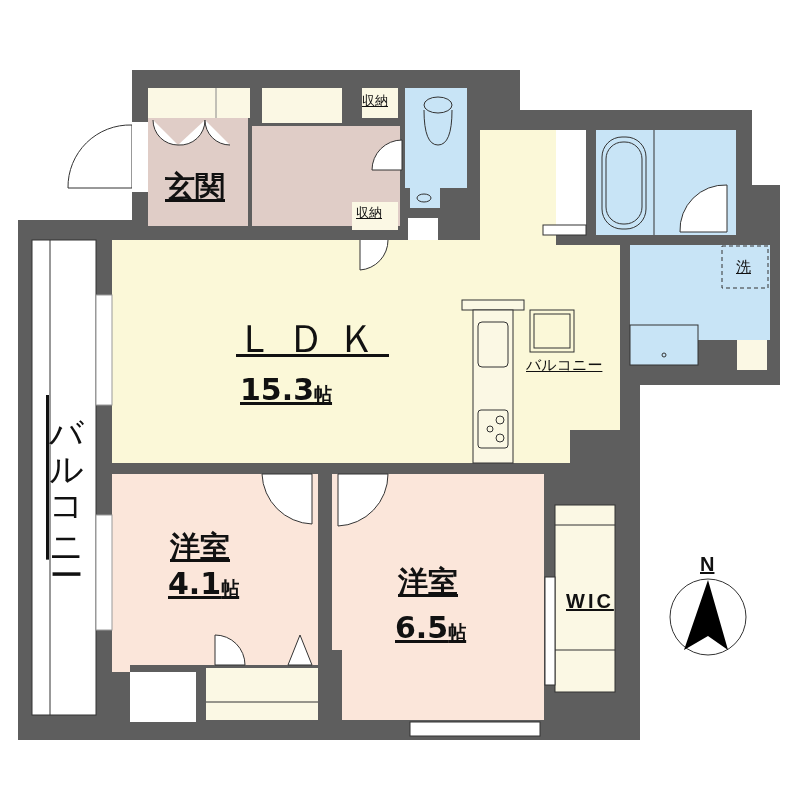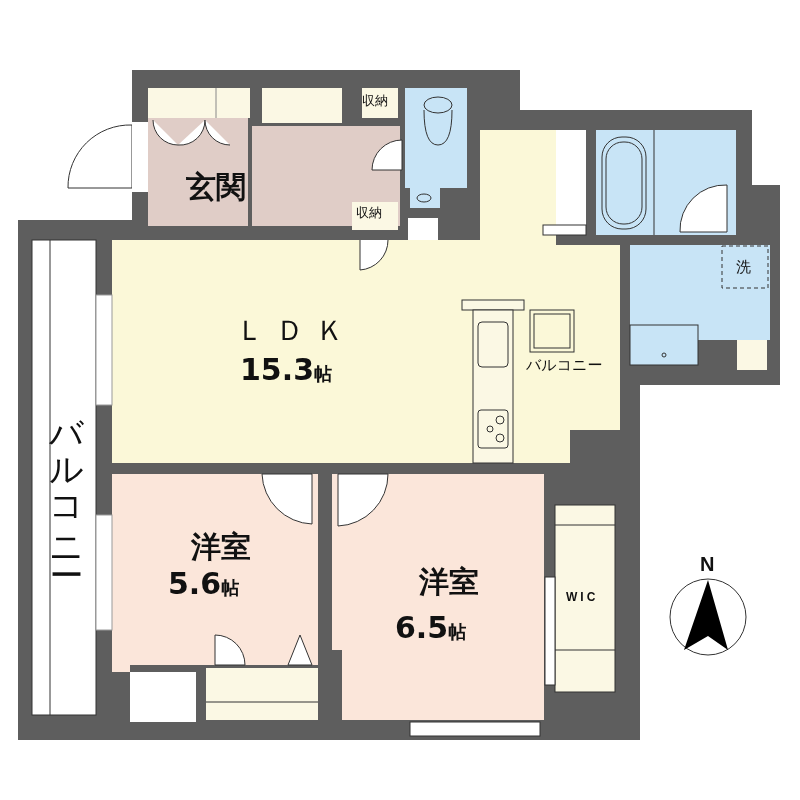--- a/index.html
+++ b/index.html
@@ -1,27 +1,27 @@
 <!DOCTYPE html>
 <html><head>
 <meta charset="utf-8">
 <style>
   html, body { margin: 0; padding: 0; background: #ffffff; }
   body { width: 800px; height: 800px; position: relative; overflow: hidden;
          font-family: "DejaVu Sans", "Liberation Sans", sans-serif; }
   svg { position: absolute; left: 0; top: 0; }
-  .lbl { position: absolute; color: #111; white-space: nowrap; text-align: left; }
-  .big { font-size: 30px; font-weight: bold; line-height: 38px; margin-left: 21px; }
-  .ldk { font-size: 28px; letter-spacing: 12px; font-weight: normal; }
+  .lbl { position: absolute; color: #111; white-space: nowrap; text-align: left; text-decoration: underline; }
+  .big { font-size: 30px; font-weight: bold; line-height: 38px; }
+  .ldk { font-size: 39px; letter-spacing: 12px; font-weight: normal; }
   .area { font-size: 30px; font-weight: bold; }
   .area small { font-size: 18px; }
   .sm { font-size: 13px; }
   .smb { font-size: 15px; }
   .vert { writing-mode: vertical-rl; font-size: 34px; letter-spacing: 2px; }
-  .wic { font-size: 12px; font-weight: bold; letter-spacing: 3px; font-family: "Liberation Sans", sans-serif; }
+  .wic { font-size: 20px; font-weight: bold; letter-spacing: 3px; font-family: "Liberation Sans", sans-serif; }
   .north { font-size: 20px; font-weight: bold; font-family: "Liberation Sans", sans-serif; }
 </style>
 </head>
 <body>
 
 <svg width="800" height="800" viewBox="0 0 800 800">
 
   <g fill="#5e5e5e">
     <rect x="132" y="70" width="388" height="170"></rect>
     <rect x="520" y="110" width="232" height="130"></rect>
@@ -111,30 +111,30 @@
     <circle cx="708" cy="617" r="38" fill="#fff" stroke="#333"></circle>
     <path d="M708 580 L728 650 L708 636 L684 650 Z" fill="#000"></path>
   </g>
 </svg>
 
 <div class="lbl big" style="left:165px;top:168px;">玄関</div>
 <div class="lbl sm" style="left:362px;top:92px;">収納</div>
 <div class="lbl sm" style="left:356px;top:204px;">収納</div>
 
 <div class="lbl ldk" style="left:236px;top:312px;">ＬＤＫ</div>
-<div class="lbl area" style="left:240px;top:352px;">
+<div class="lbl area" style="left:240px;top:372px;">
   <span>15.3</span><small>帖</small>
 </div>
 
 <div class="lbl smb" style="left:526px;top:356px;">バルコニー</div>
 <div class="lbl smb" style="left:736px;top:258px;">洗</div>
 
 <div class="lbl big" style="left:170px;top:528px;">洋室</div>
 <div class="lbl area" style="left:168px;top:566px;">
-  <span>5.6</span><small>帖</small>
+  <span>4.1</span><small>帖</small>
 </div>
 
 <div class="lbl big" style="left:398px;top:563px;">洋室</div>
 <div class="lbl area" style="left:395px;top:610px;">
   <span>6.5</span><small>帖</small>
 </div>
 
 <div class="lbl vert" style="left:44px;top:395px;">バルコニー</div>
 <div class="lbl wic" style="left:566px;top:590px;">WIC</div>
 <div class="lbl north" style="left:700px;top:553px;">N</div>

